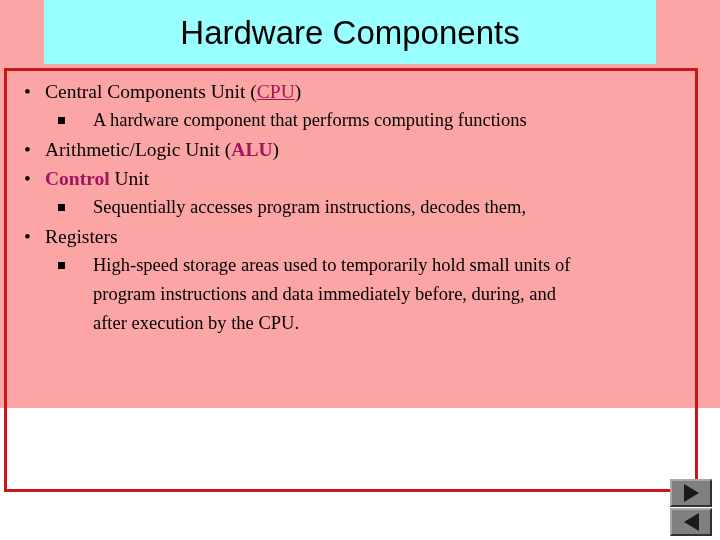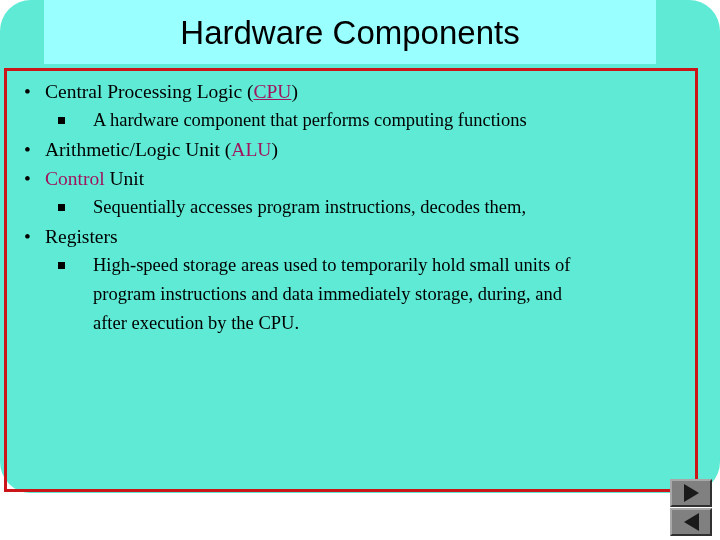--- a/index.html
+++ b/index.html
@@ -12,23 +12,22 @@
     background: #ffffff;
     font-family: "Liberation Serif", "DejaVu Serif", serif;
     overflow: hidden;
     position: relative;
   }
 
   
   .slide {
     position: relative;
     width: 720px;
-    height: 493px;
-    background: #5eead4;
-    border-radius: 31px;
+    height: 408px;
+    background: #fca5a5;
   }
 
   
   .title-banner {
     position: absolute;
     left: 44px;
     top: 0px;
     width: 612px;
     height: 64px;
     background: #99FFFF;
@@ -114,21 +113,21 @@
     vertical-align: middle;
     margin-bottom: 2px;
   }
   .l2 .cont {
     display: block;
   }
 
   
   .accent {
     color: #A0155E;
-    font-weight: normal;
+    font-weight: bold;
   }
   .accent-u {
     color: #A0155E;
     font-weight: normal;
     text-decoration: underline;
   }
 
   
   .nav-buttons {
     position: absolute;
@@ -176,21 +175,21 @@
 <div class="slide">
 
   <div class="title-banner">
     <div class="title-text">Hardware Components</div>
   </div>
 
   <div class="content-box">
     <div class="bullet-list">
 
       <div class="l1">
-        <span class="dot">•</span><span>Central Processing Logic (</span><span class="accent-u">CPU</span><span>)</span>
+        <span class="dot">•</span><span>Central Components Unit (</span><span class="accent-u">CPU</span><span>)</span>
       </div>
       <div class="l2">
         <span class="sq"></span>
           <span class="cont">A hardware component that performs computing functions</span>
       </div>
 
       <div class="l1">
         <span class="dot">•</span><span>Arithmetic/Logic Unit (</span><span class="accent">ALU</span><span>)</span>
       </div>
 
@@ -201,21 +200,21 @@
         <span class="sq"></span>
           <span class="cont">Sequentially accesses program instructions, decodes them,</span>
       </div>
 
       <div class="l1">
         <span class="dot">•</span><span>Registers</span>
       </div>
       <div class="l2">
         <span class="sq"></span>
           <span class="cont">High-speed storage areas used to temporarily hold small units of</span>
-          <span class="cont">program instructions and data immediately storage, during, and</span>
+          <span class="cont">program instructions and data immediately before, during, and</span>
           <span class="cont">after execution by the CPU.</span>
       </div>
 
     </div>
   </div>
 
   <div class="nav-buttons">
     <div class="nav-btn nav-next">
       <span class="tri tri-right"></span>
     </div>

